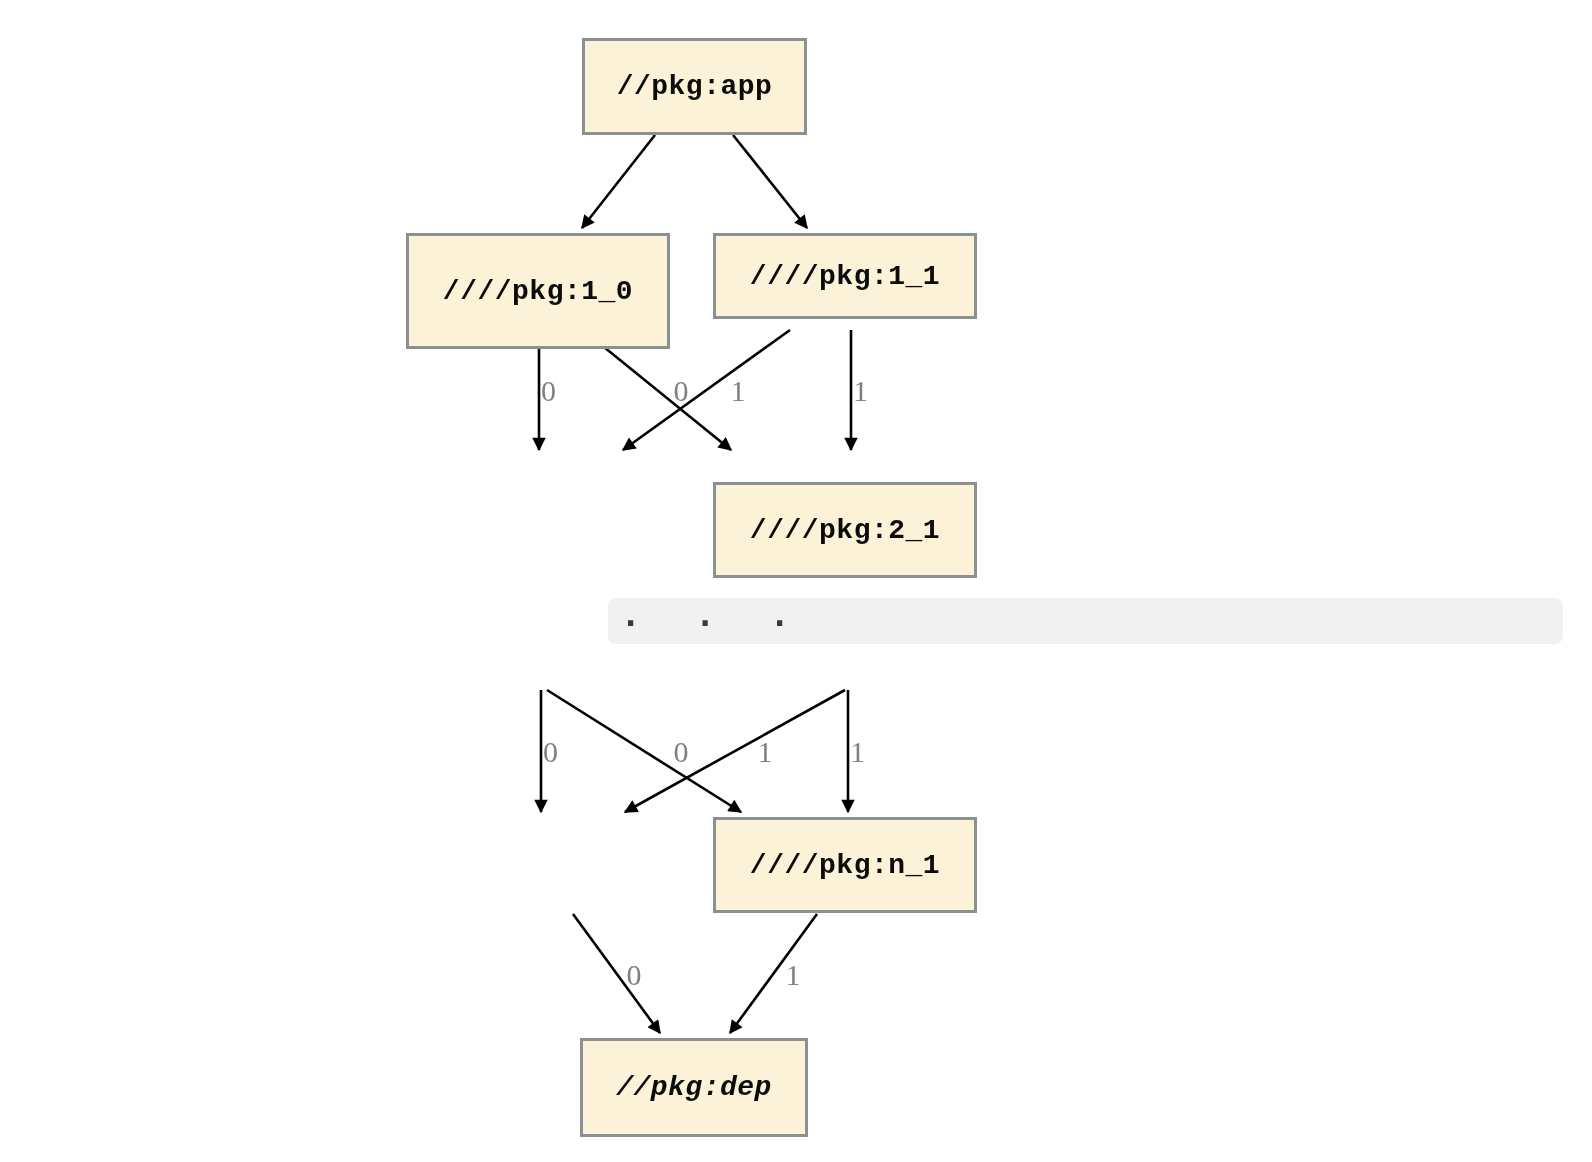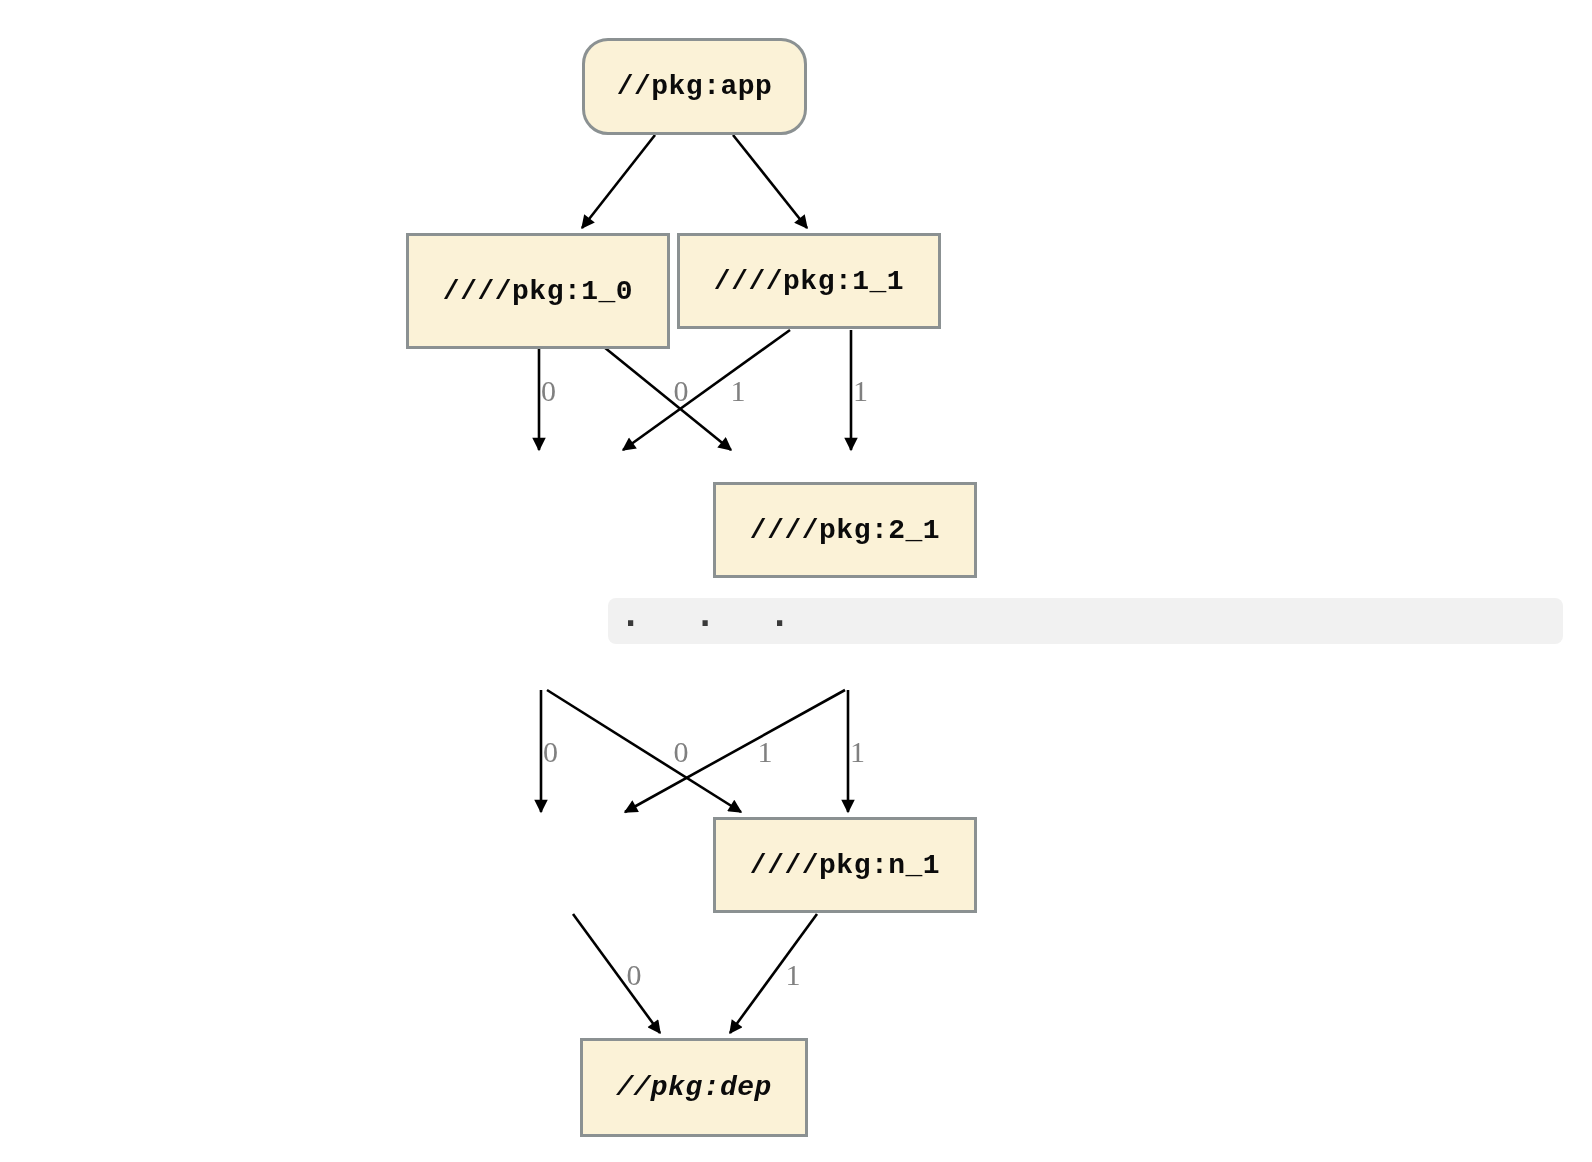--- a/index.html
+++ b/index.html
@@ -23,23 +23,23 @@
     border: 3px solid #8B9192;
     display: flex;
     align-items: center;
     justify-content: center;
     font-weight: bold;
     font-size: 28px;
     color: #0b0b0b;
     letter-spacing: 0.5px;
     white-space: nowrap;
   }
-  .node-app  { left: 582px; top:   38px; width: 225px; height:  97px; border-radius: 26px; }
+  .node-app  { left: 582px; top:   38px; width: 225px; height:  97px; }
   .node-1_0  { left: 406px; top:  233px; width: 264px; height:  116px; }
-  .node-1_1  { left: 677px; top:  233px; width: 264px; height:  96px; }
+  .node-1_1  { left: 713px; top:  233px; width: 264px; height:  86px; }
   .node-2_0  { left: 406px; top:  455px; width: 264px; height:  96px; }
   .node-2_1  { left: 713px; top:  455px; width: 264px; height:  96px; margin-top: 27px; }
   .node-n_0  { left: 406px; top:  817px; width: 264px; height:  96px; }
   .node-n_1  { left: 713px; top:  817px; width: 264px; height:  96px; }
   .node-dep  { left: 580px; top: 1038px; width: 228px; height:  99px; font-style: italic; }
   .ellipsis-bar {
     position: absolute;
     left: 608px; top: 598px;
     width: 955px; height: 46px;
     background: #F1F1F1;

